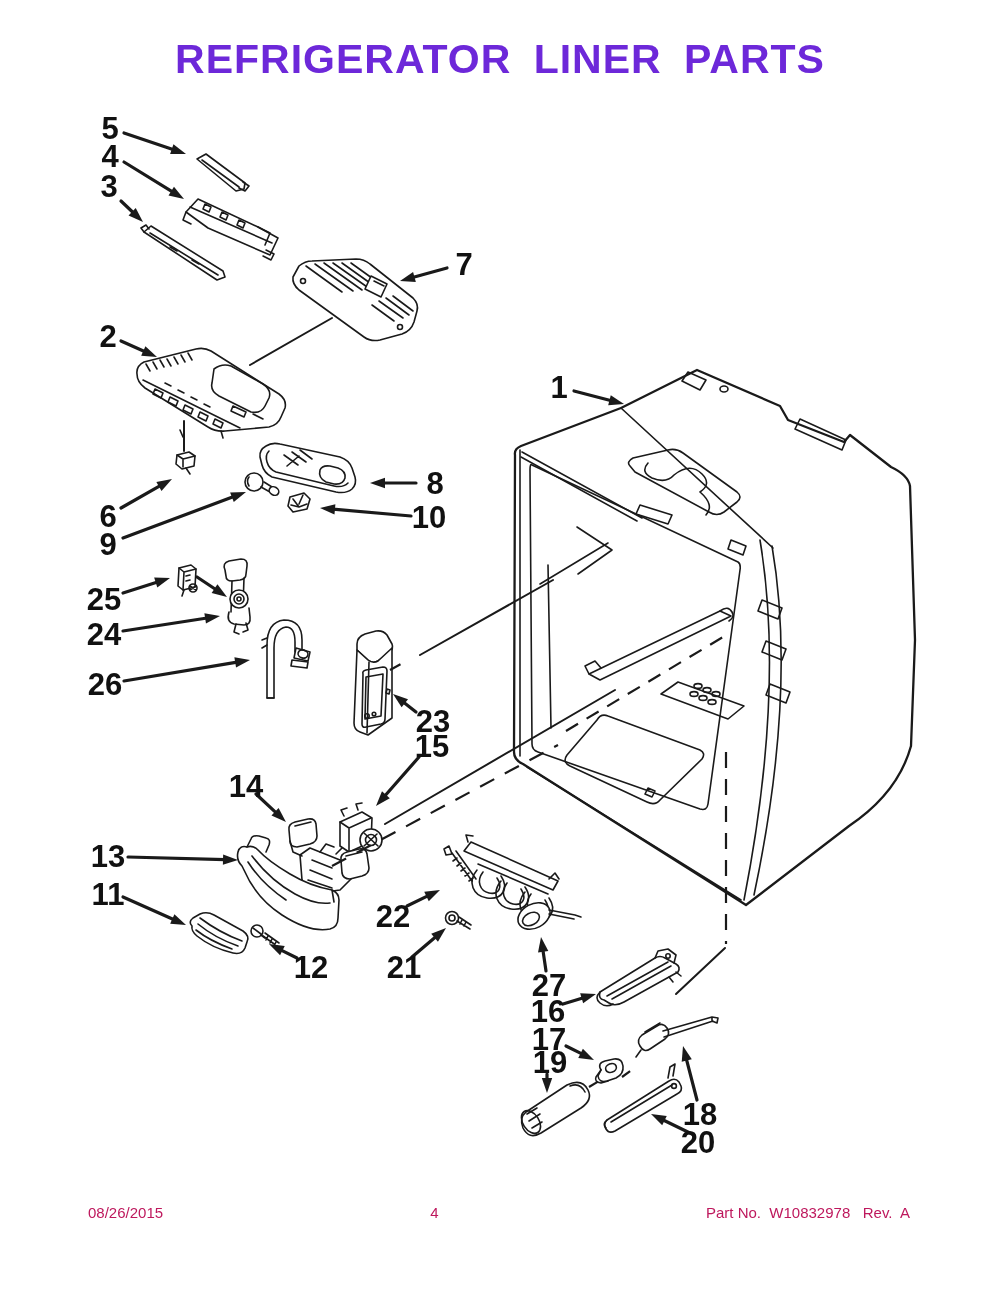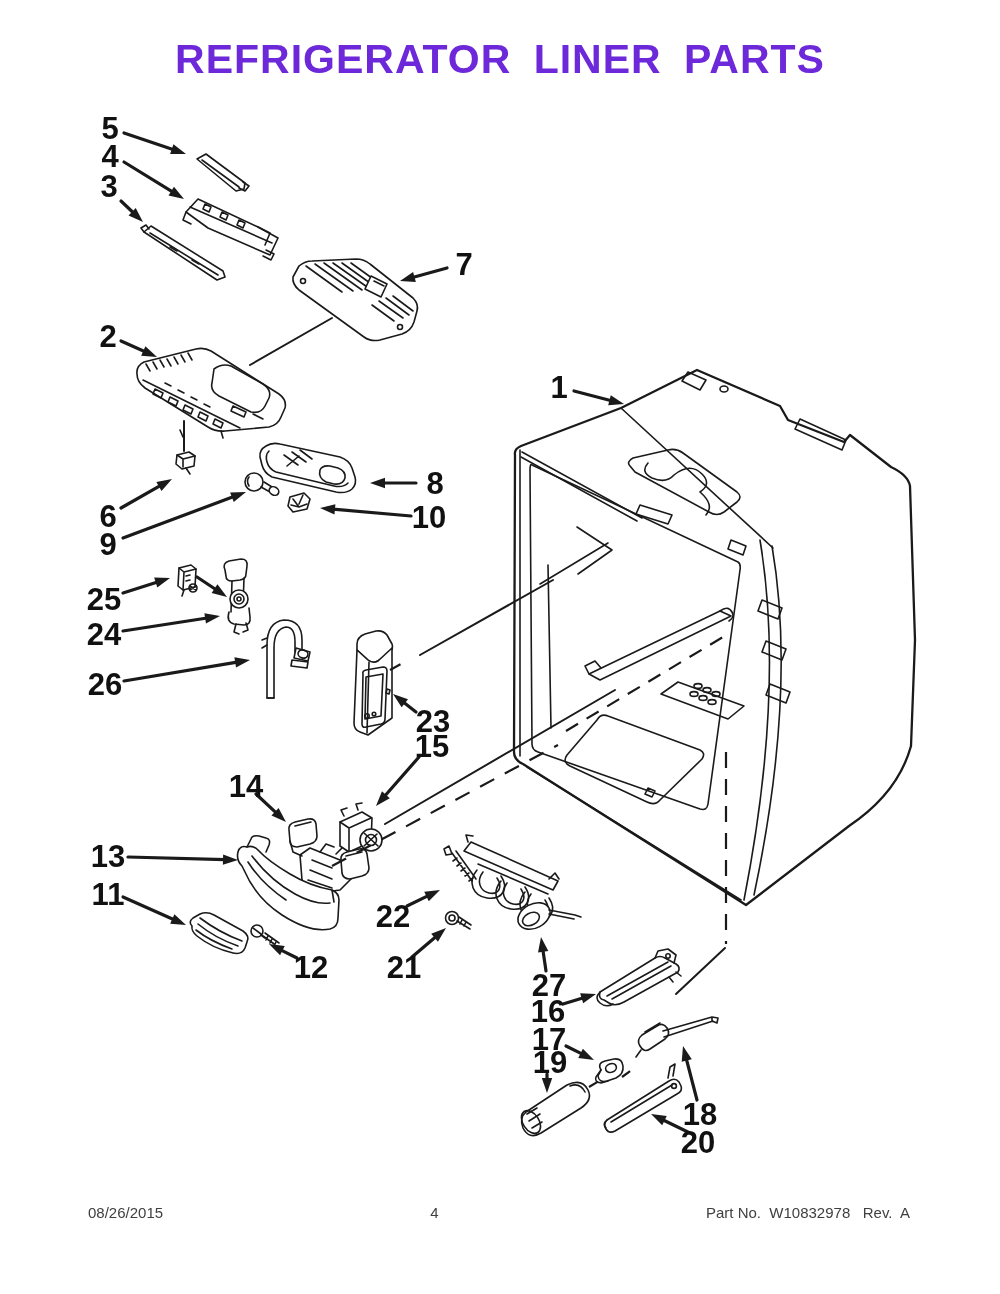--- a/index.html
+++ b/index.html
@@ -3,21 +3,21 @@
 <meta charset="utf-8">
 <style>
   html,body{margin:0;padding:0;background:#fff;}
   .page{position:relative;width:1000px;height:1294px;background:#fff;overflow:hidden;
         font-family:"Liberation Sans",sans-serif;}
   .title{position:absolute;top:36px;left:0;width:100%;text-align:center;
          font-size:41px;font-weight:bold;color:#6d28d9;letter-spacing:1px;word-spacing:10px;}
   svg.diagram{position:absolute;top:0;left:0;}
   .footer{position:absolute;top:1204px;left:0;width:1000px;box-sizing:border-box;
           padding:0 90px 0 88px;display:flex;justify-content:space-between;
-          font-size:15px;color:#404040;}
+          font-size:15px;color:#be185d;}
   .footer span{white-space:pre;}
   
   .ink{stroke:#1a1a1a;fill:none;stroke-width:1.6;stroke-linecap:round;stroke-linejoin:round;}
   .inkw{stroke:#1a1a1a;fill:#fff;stroke-width:1.6;stroke-linecap:round;stroke-linejoin:round;}
   .inkb{stroke:#1a1a1a;fill:none;stroke-width:2.3;stroke-linecap:round;stroke-linejoin:round;}
   .callout-text{font-family:"Liberation Sans",sans-serif;font-size:31px;font-weight:bold;fill:#111;}
 </style>
 </head>
 <body>
 

